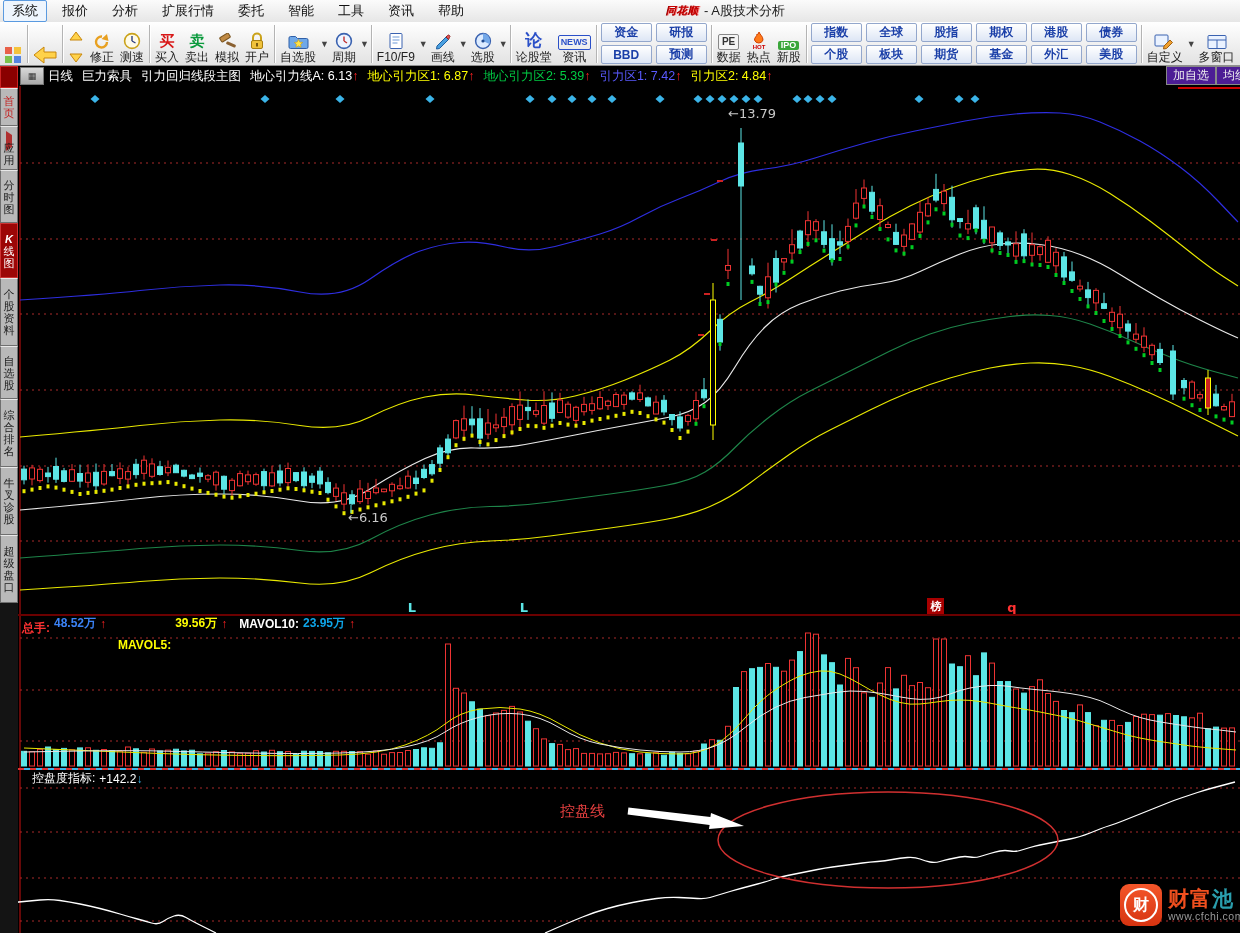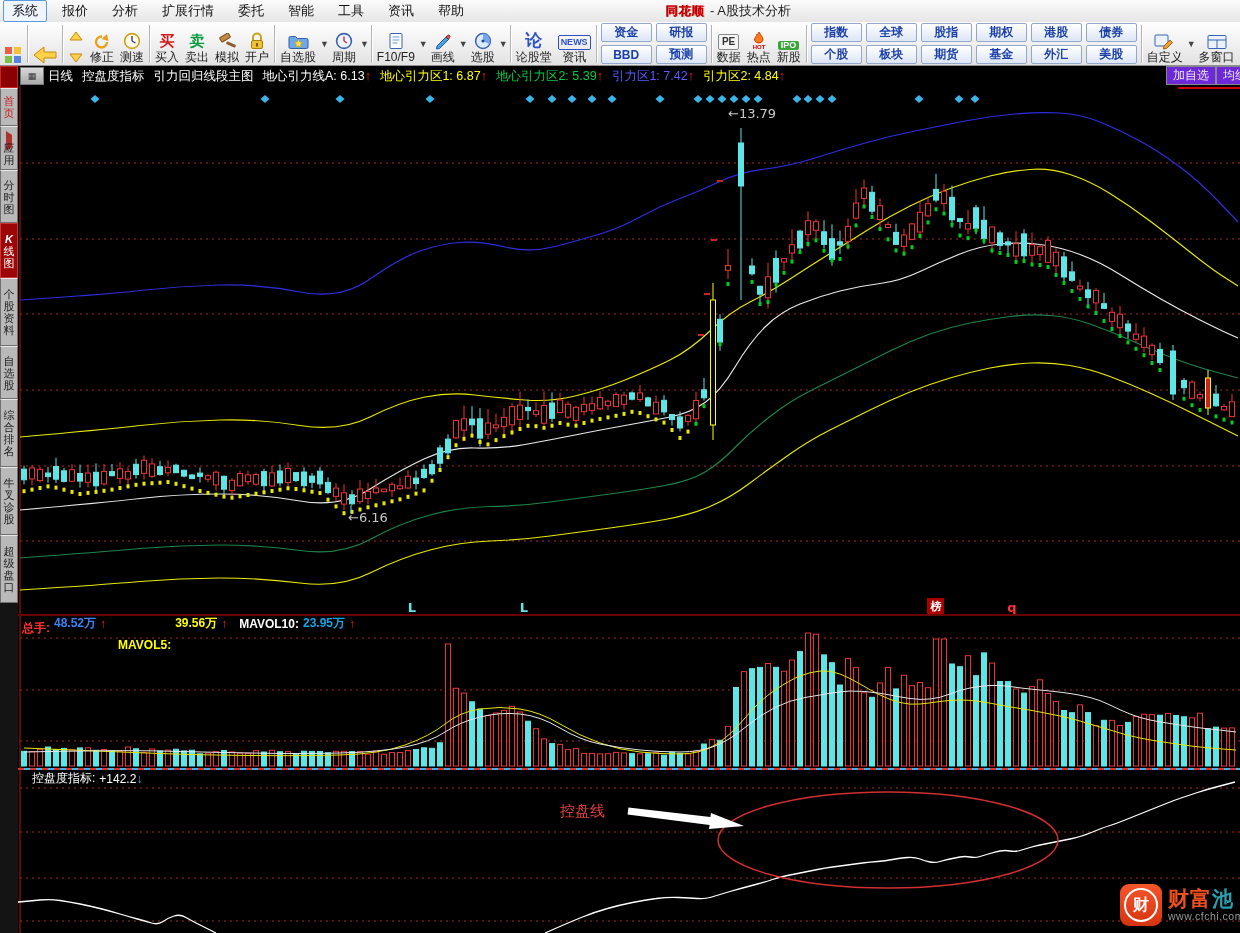--- a/index.html
+++ b/index.html
@@ -5,22 +5,22 @@
   html,body{margin:0;padding:0}
   body{width:1240px;height:933px;background:#000;overflow:hidden;position:relative;
        font-family:"Liberation Sans","DejaVu Sans",sans-serif;-webkit-font-smoothing:none}
   
   #menubar{position:absolute;left:0;top:0;width:1240px;height:22px;z-index:9;
     background:linear-gradient(#fbfbfb,#e6e6e6);border-bottom:1px solid #b8b8b8;
     display:flex;align-items:center;font-size:13px;color:#111}
   .menu-item{padding:1px 8px;margin:0 3px;border:1px solid transparent;cursor:default;white-space:nowrap}
   .menu-item.active{border:1px solid #5a9ae0;background:#eef5fd;border-radius:2px}
   #title{position:absolute;left:666px;top:2px;font-size:13px;color:#222;display:flex;align-items:center;gap:5px;white-space:nowrap}
-  .brand{color:#c40000;font-weight:bold;letter-spacing:1px;
-    text-shadow:1px 0 0 #ff9090,-0.5px 0 0 #700;font-size:12px}
+  .brand{color:#c40000;font-weight:bold;font-style:italic;letter-spacing:1px;
+    text-shadow:1px 0 0 #ff9090,-0.5px 0 0 #700;font-size:10px}
   
   #toolbar{position:absolute;left:0;top:22px;width:1240px;height:44px;z-index:9;
     background:linear-gradient(#ffffff,#e2e2e2);border-bottom:1px solid #8f8f8f;
     display:flex;align-items:center;padding:0 1px;box-sizing:border-box}
   .tb-sep{width:1px;height:38px;background:#b4b4b4;box-shadow:1px 0 0 #fff;margin:0 2px;flex:none}
   .tb-btn{display:flex;flex-direction:column;align-items:center;justify-content:flex-end;
     height:40px;padding:1px 3px 1px;font-size:12px;color:#222;white-space:nowrap;flex:none;border-radius:2px}
   .tb-btn .ic{height:22px;display:flex;align-items:flex-end;justify-content:center}
   .tb-btn .lb{line-height:14px}
   .tb-row{display:flex;align-items:center;flex:none}
@@ -33,21 +33,21 @@
     display:flex;align-items:center;justify-content:center;white-space:nowrap}
   
   #headerRow{position:absolute;left:0;top:66px;width:1240px;height:20px;z-index:6;background:#000;
     display:flex;align-items:center;color:#fff;font-size:12.5px;white-space:nowrap}
   #hdr-btn{width:22px;height:16px;margin:0 4px 0 20px;background:linear-gradient(#d8d8d8,#aaa);
     border:1px solid #777;color:#333;font-size:9px;display:flex;align-items:center;justify-content:center}
   .hsp{margin-right:9px}
   .ind-item{margin-right:9px}
   .up-arr{font-weight:bold}
   #hdr-right{position:absolute;right:-14px;top:0;display:flex;height:19px}
-  .hdr-box{border:1px solid #888;background:#6d28d9;color:#eee;font-size:12px;
+  .hdr-box{border:1px solid #888;background:#4c1d95;color:#eee;font-size:12px;
     display:flex;align-items:center;padding:0 6px}
   
   #sidebar{position:absolute;left:0;top:66px;width:18px;height:867px;background:#141414;z-index:8}
   #side-strip{height:22px;background:#8a0000;border:1px solid #cc2222;box-sizing:border-box}
   .side-tab{width:18px;background:#b9b9b9;border:1px solid #6f6f6f;border-top:1px solid #e8e8e8;
     box-sizing:border-box;display:flex;flex-direction:column;align-items:center;justify-content:center;
     font-size:11px;color:#141414;cursor:default}
   .side-tab div{line-height:12px;height:12px}
   .side-tab.active{background:#9c0606;color:#fff;border-color:#c33}
   .side-tab .kbold{font-weight:bold;font-style:italic}
@@ -1019,21 +1019,21 @@
         </div>
         <div class="lb">多窗口</div>
       </div>
       <span class="caret">▼</span>
     </div>
   </div>
 
 <div id="headerRow">
   <div id="hdr-btn">▦</div>
   <span class="hsp">日线</span>
-  <span class="hsp">控盘度指标</span>
+  <span class="hsp">巨力索具</span>
   <span class="hsp">引力回归线段主图</span>
   <span id="hdr-inds"><span class="ind-item"><span style="color: rgb(255, 255, 255);">地心引力线A:</span> <span style="color: rgb(255, 255, 255);">6.13</span><span class="up-arr" style="color: rgb(255, 34, 34);">↑</span></span><span class="ind-item"><span style="color: rgb(255, 255, 0);">地心引力区1:</span> <span style="color: rgb(255, 255, 0);">6.87</span><span class="up-arr" style="color: rgb(255, 34, 34);">↑</span></span><span class="ind-item"><span style="color: rgb(0, 204, 68);">地心引力区2:</span> <span style="color: rgb(0, 204, 68);">5.39</span><span class="up-arr" style="color: rgb(255, 34, 34);">↑</span></span><span class="ind-item"><span style="color: rgb(90, 90, 255);">引力区1:</span> <span style="color: rgb(90, 90, 255);">7.42</span><span class="up-arr" style="color: rgb(255, 34, 34);">↑</span></span><span class="ind-item"><span style="color: rgb(255, 255, 0);">引力区2:</span> <span style="color: rgb(255, 255, 0);">4.84</span><span class="up-arr" style="color: rgb(255, 34, 34);">↑</span></span></span>
   <div id="hdr-right">
       <div class="hdr-box">加自选</div>
       <div class="hdr-box">均线</div>
     </div>
 </div>
 
 <div id="sidebar">
   <div id="side-strip"></div>

